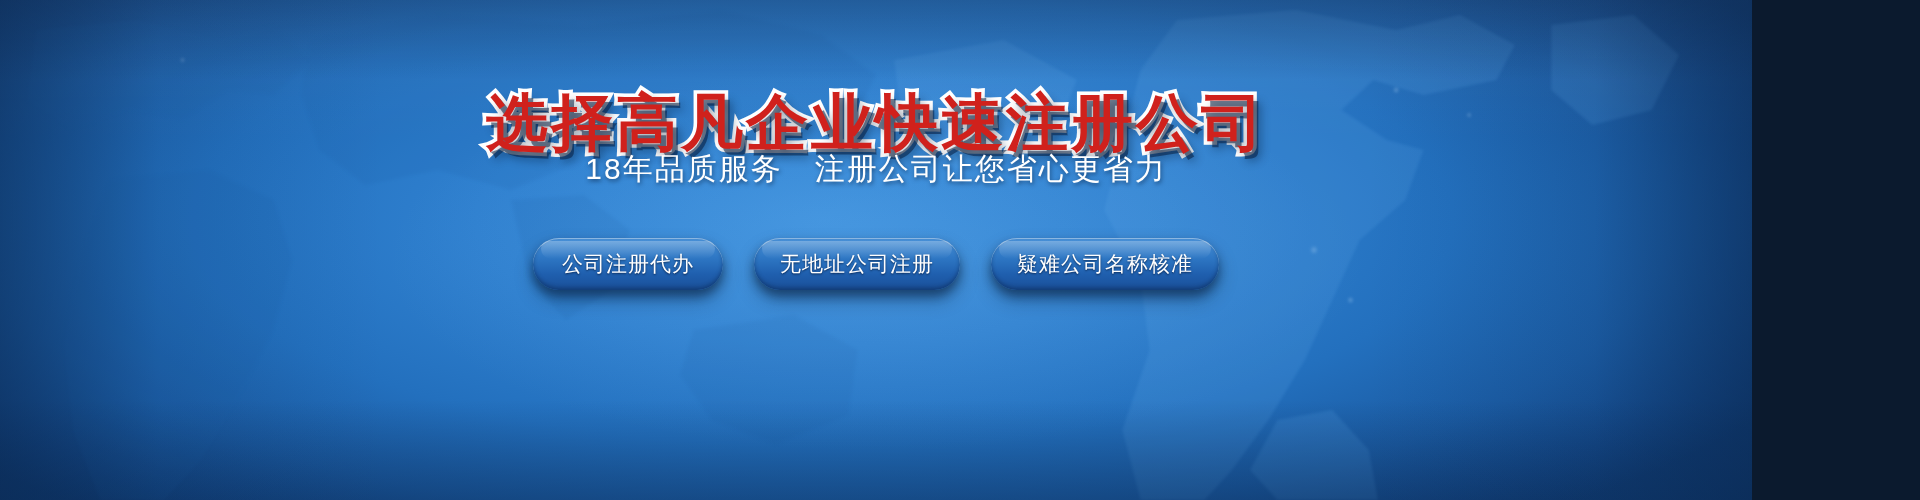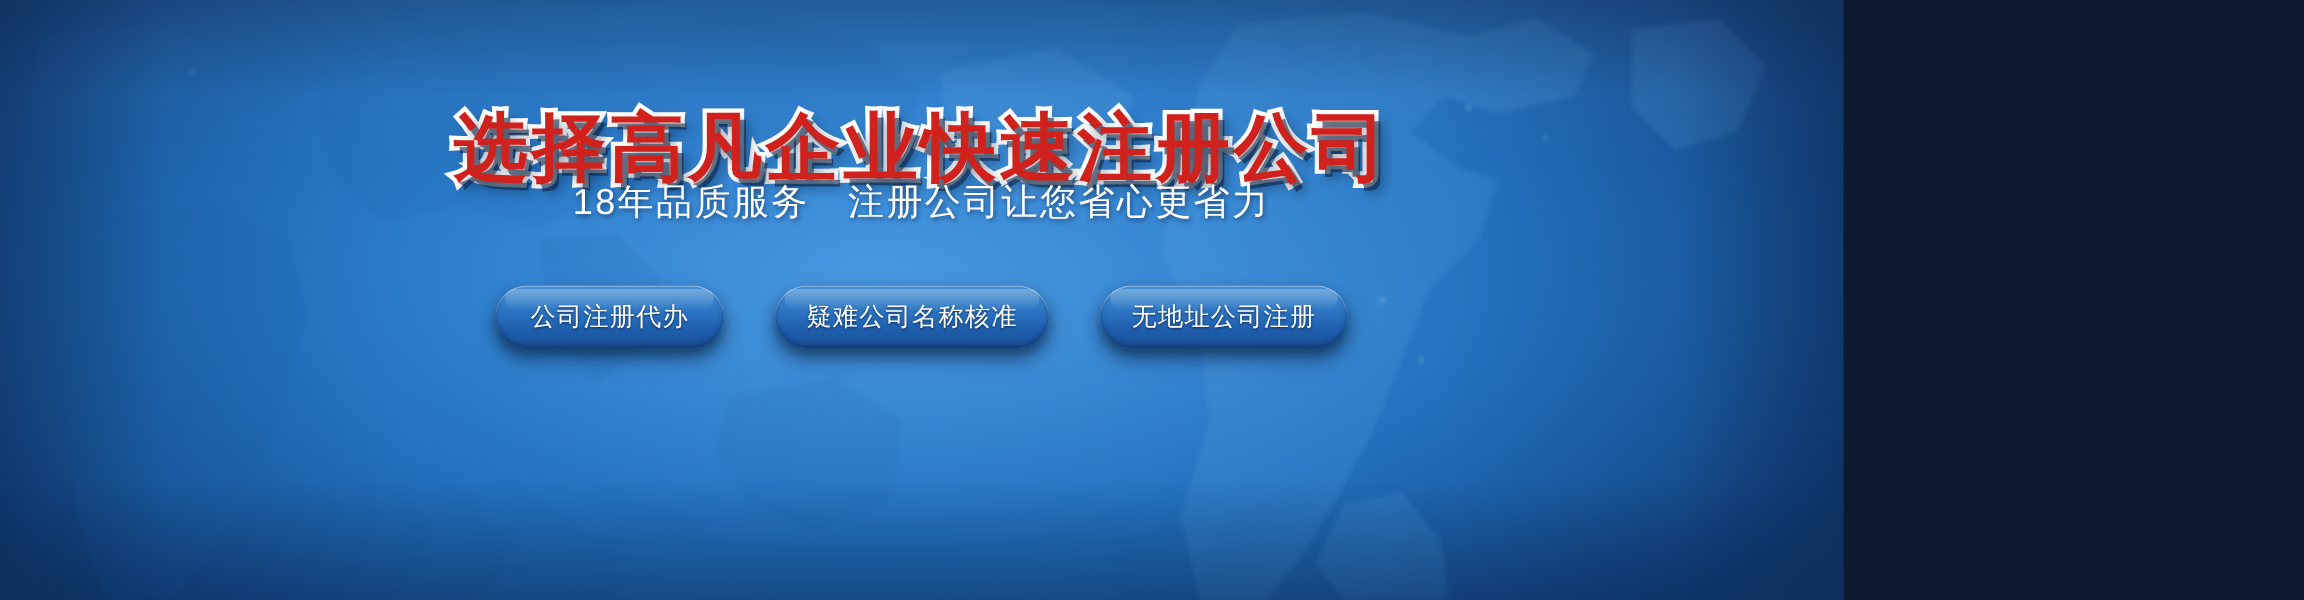--- a/index.html
+++ b/index.html
@@ -6,21 +6,21 @@
     margin: 0;
     padding: 0;
     background: #0b1a2e;
   }
   body {
     font-family: "Liberation Sans", "DejaVu Sans", sans-serif;
   }
 
   .banner {
     position: relative;
-    width: 1536px;
+    width: 1752px;
     height: 500px;
     overflow: hidden;
     background: #2272c3;
   }
 
   
   .bg-base {
     position: absolute;
     inset: 0;
     background:
@@ -89,21 +89,21 @@
     color: #ffffff;
     letter-spacing: 2px;
     text-shadow: 1px 2px 4px rgba(6,26,58,.6);
     white-space: nowrap;
   }
 
   
   .btn-row {
     margin-top: 54px;
     display: flex;
-    gap: 43px;
+    gap: 31px;
     align-items: center;
   }
 
   .pill {
     position: relative;
     height: 52px;
     padding: 0 26px;
     min-width: 138px;
     display: flex;
     align-items: center;
@@ -177,21 +177,21 @@
 
     <div class="headline">选择高凡企业快速注册公司</div>
 
     <div class="subhead">18年品质服务　注册公司让您省心更省力</div>
 
     <div class="btn-row">
       <div class="pill">
         <span>公司注册代办</span>
       </div>
       <div class="pill">
-        <span>疑难公司名称核准</span>
+        <span>无地址公司注册</span>
       </div>
       <div class="pill">
-        <span>无地址公司注册</span>
+        <span>疑难公司名称核准</span>
       </div>
     </div>
 
   </div>
 </div>
 
 </body></html>

